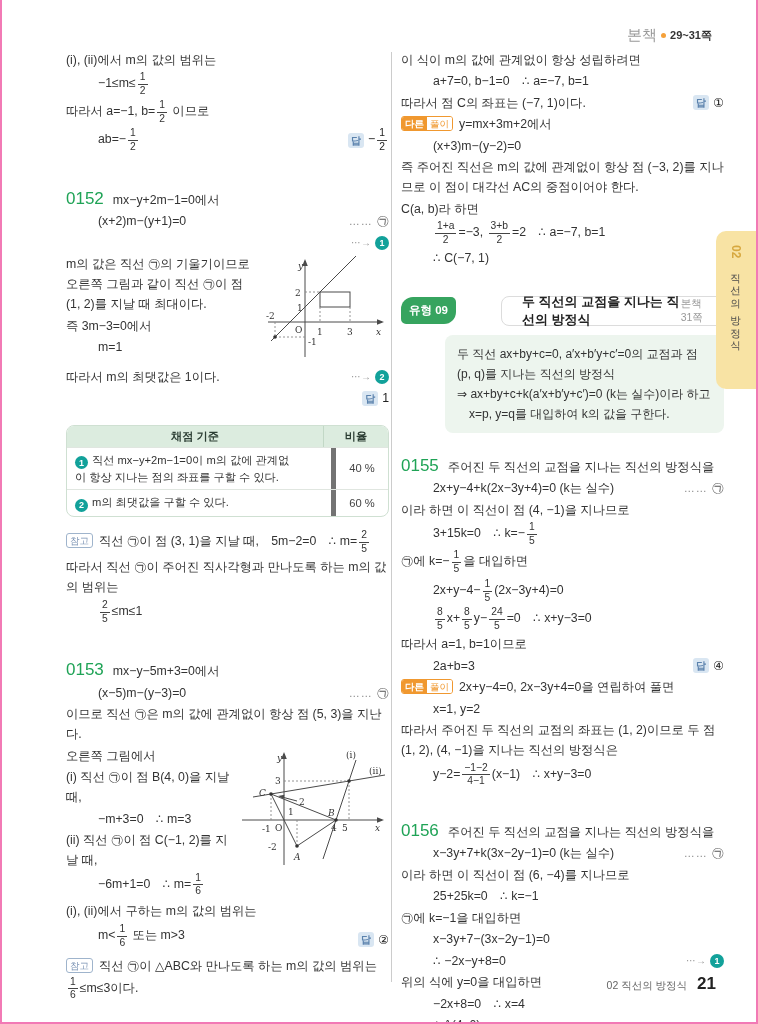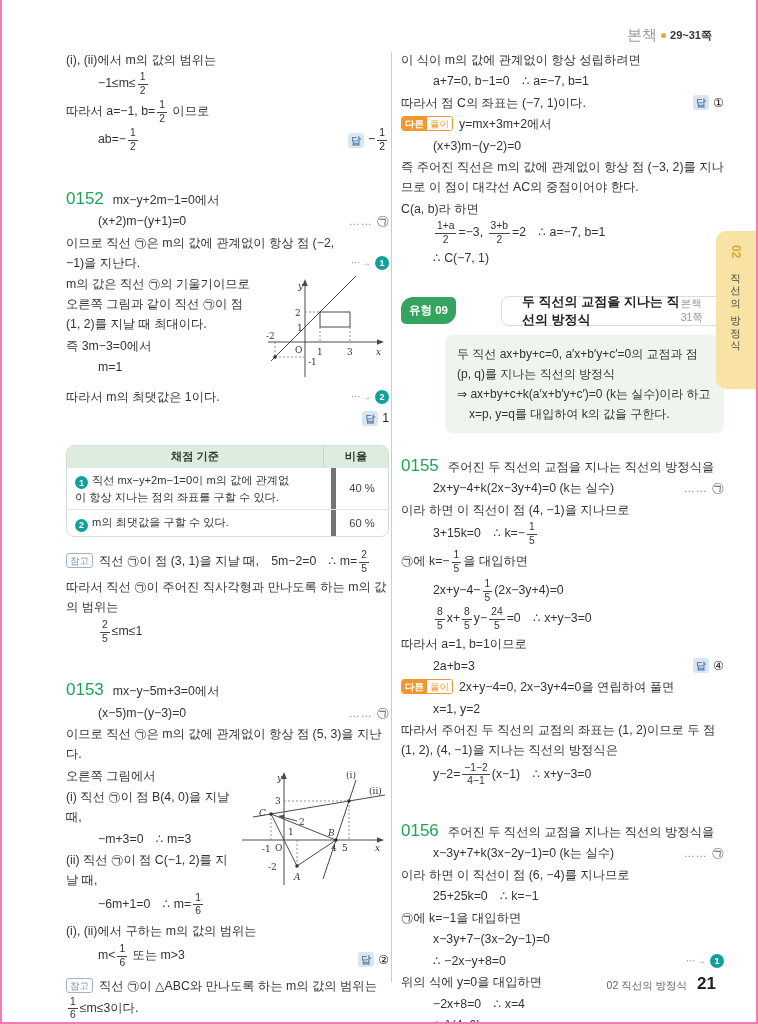--- a/index.html
+++ b/index.html
@@ -100,21 +100,20 @@
         <span class="lmain"><span class="pnum">0152</span><span class="seg">mx−y+2m−1=0에서</span></span>
       </div>
       <div class="line ind">
         <span class="lmain"><span class="seg">(x+2)m−(y+1)=0</span></span>
         <span class="lmark">
           <span class="ref-dots">……</span>
           <span class="ref-char">㉠</span>
         </span>
       </div>
       <div class="line">
-        <span class="lmain"><span class="seg">이므로 직선 ㉠은 m의 값에 관계없이 항상 점 (−2, −1)을 지난다.</span></span>
         <span class="lmark">
           <span class="dots-arrow">⋯→</span>
           <span class="step">1</span>
         </span>
       </div>
       <div class="gwrap">
         <div class="gfig"><svg width="124" height="104" viewBox="0 0 124 104">
   <g stroke="#4a4a4a" stroke-width="1" fill="none">
     <line x1="3" y1="66" x2="117" y2="66"></line>
               <line x1="40" y1="101" x2="40" y2="5"></line>

